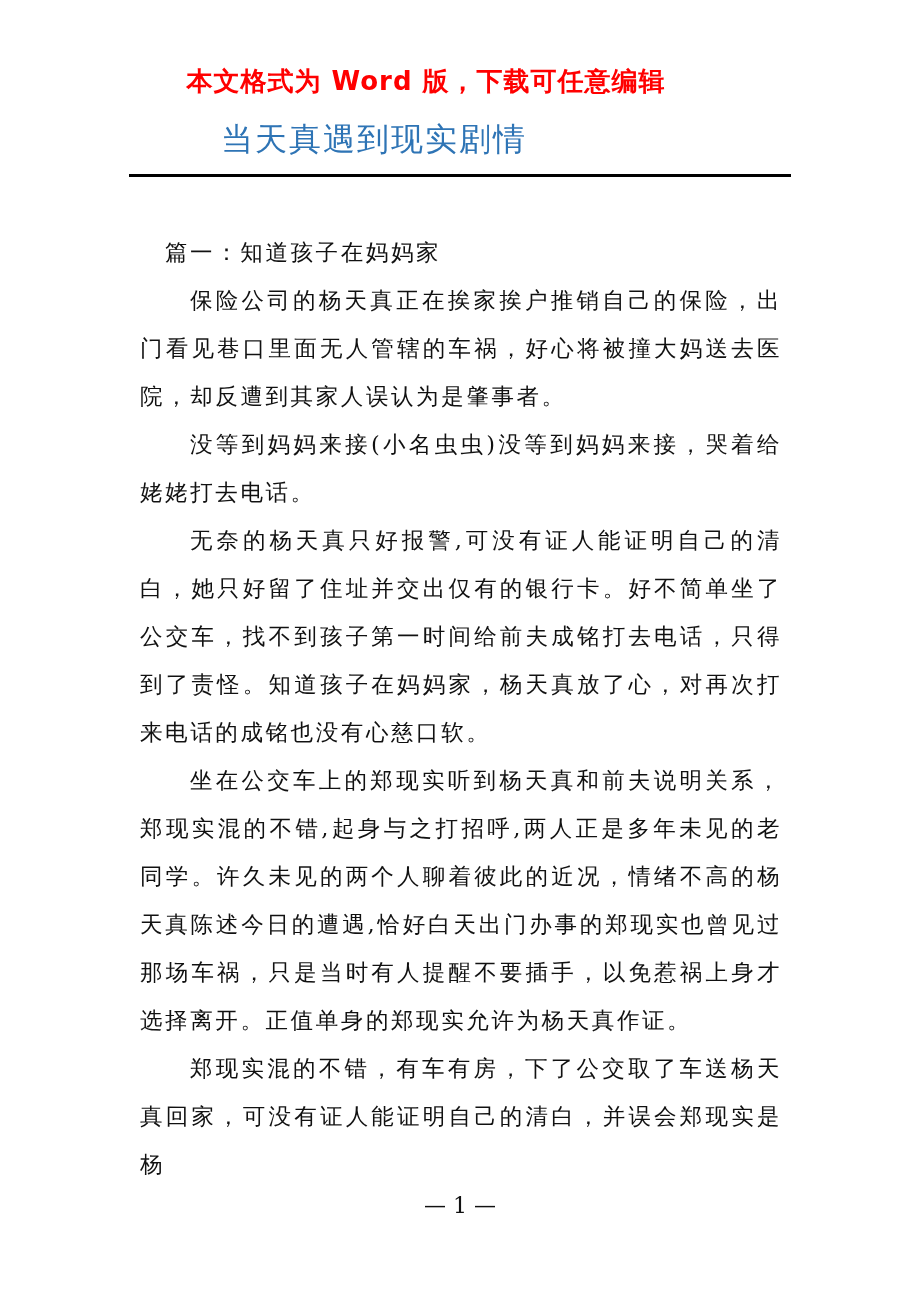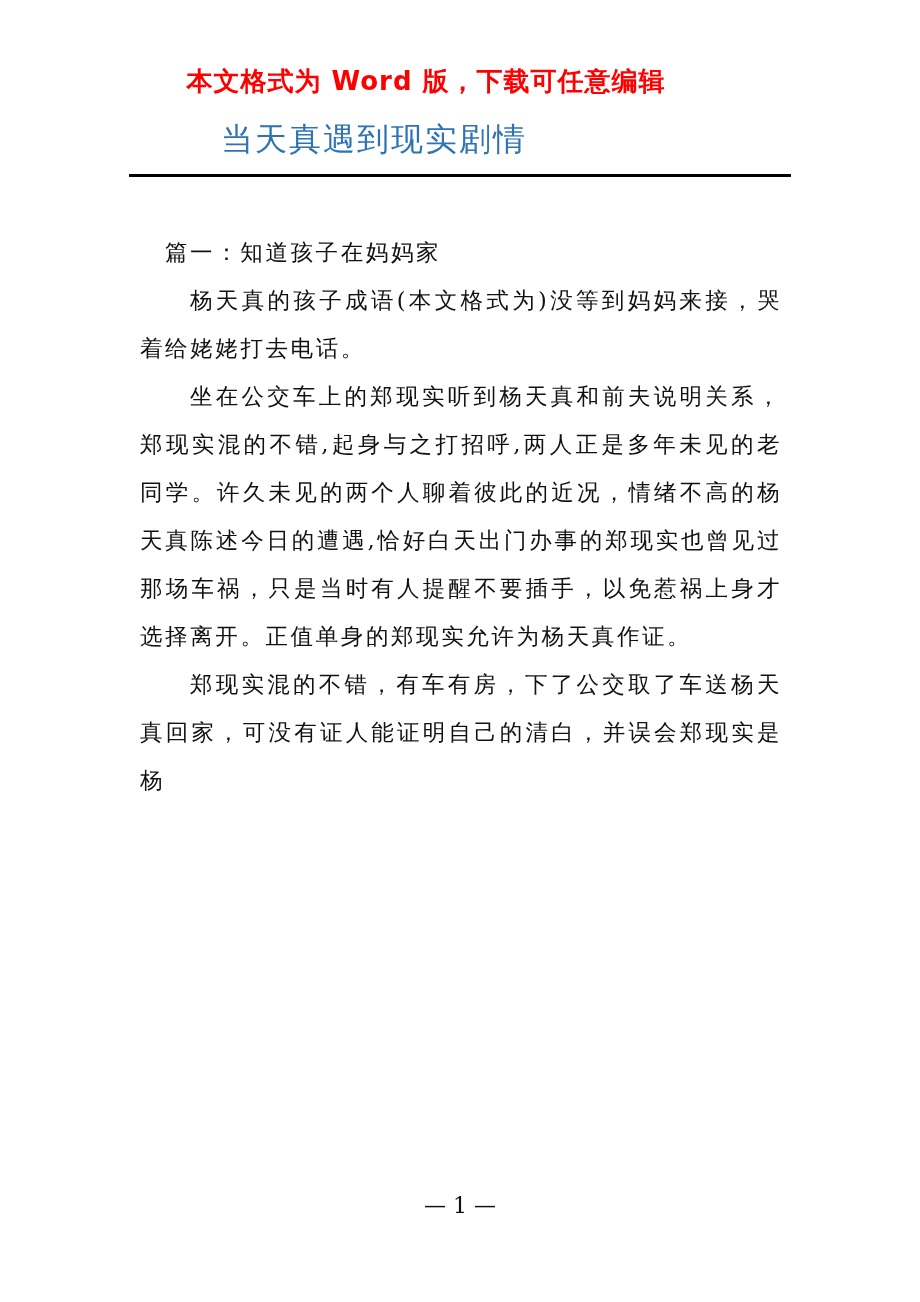--- a/index.html
+++ b/index.html
@@ -33,19 +33,21 @@
 </head>
 <body>
 
 <div class="page">
   <div class="notice">本文格式为 Word 版，下载可任意编辑</div>
   <div class="title">当天真遇到现实剧情</div>
   <div class="rule"></div>
 
   <div class="body">
     <p class="h1">篇一：知道孩子在妈妈家</p>
-    <p>杨天真的孩子成语(本文格式为)没等到妈妈来接，哭着给姥姥打去电话。</p>
+    <p>保险公司的杨天真正在挨家挨户推销自己的保险，出门看见巷口里面无人管辖的车祸，好心将被撞大妈送去医院，却反遭到其家人误认为是肇事者。</p>
+    <p>没等到妈妈来接(小名虫虫)没等到妈妈来接，哭着给姥姥打去电话。</p>
+    <p>无奈的杨天真只好报警,可没有证人能证明自己的清白，她只好留了住址并交出仅有的银行卡。好不简单坐了公交车，找不到孩子第一时间给前夫成铭打去电话，只得到了责怪。知道孩子在妈妈家，杨天真放了心，对再次打来电话的成铭也没有心慈口软。</p>
     <p>坐在公交车上的郑现实听到杨天真和前夫说明关系，郑现实混的不错,起身与之打招呼,两人正是多年未见的老同学。许久未见的两个人聊着彼此的近况，情绪不高的杨天真陈述今日的遭遇,恰好白天出门办事的郑现实也曾见过那场车祸，只是当时有人提醒不要插手，以免惹祸上身才选择离开。正值单身的郑现实允许为杨天真作证。</p>
     <p>郑现实混的不错，有车有房，下了公交取了车送杨天真回家，可没有证人能证明自己的清白，并误会郑现实是杨</p>
   </div>
 
   <div class="footer">— 1 —</div>
 </div>
 
 </body></html>

